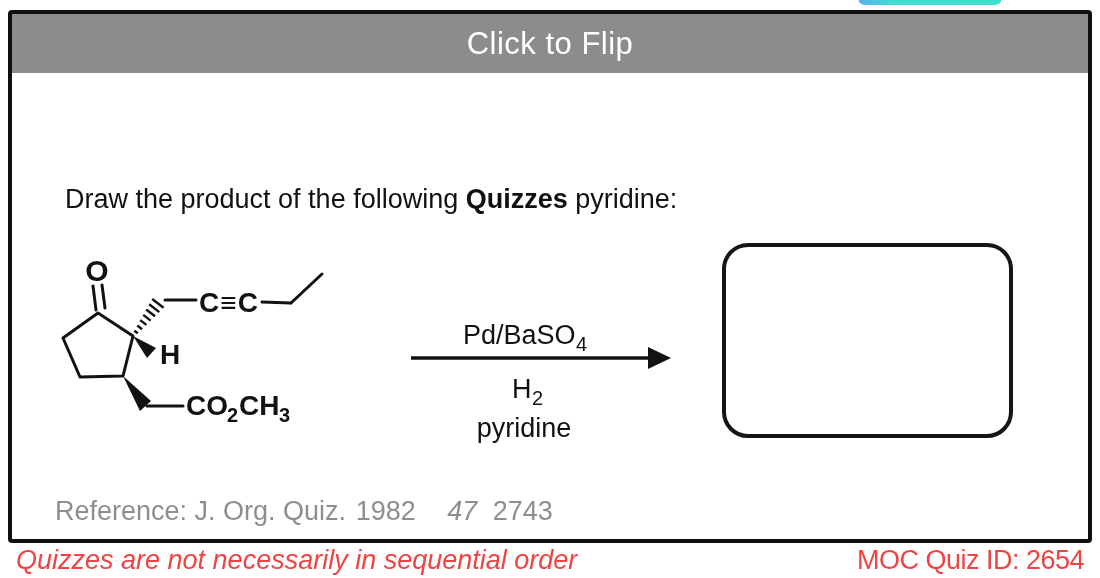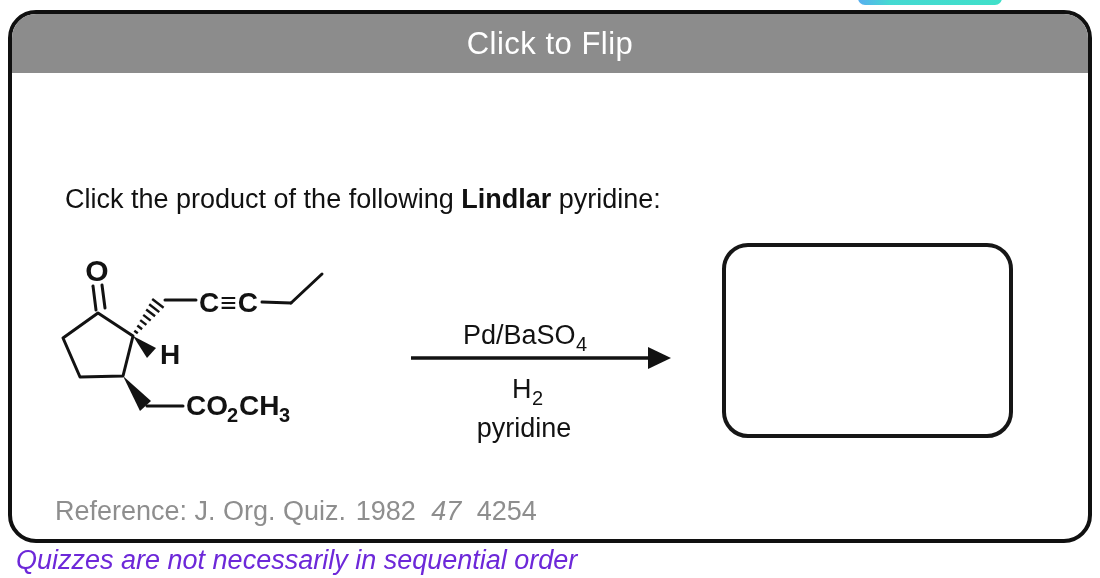--- a/index.html
+++ b/index.html
@@ -10,21 +10,21 @@
   }
   
   .top-peek{
     position:absolute;left:858px;top:-9px;width:144px;height:14px;
     border-radius:8px;
     background:linear-gradient(90deg,#58aef0 0%,#45d9d2 22%,#40e0c9 100%);
   }
   
   .card{
     position:absolute;left:8px;top:10px;width:1084px;height:533px;
-    box-sizing:border-box;border:4px solid #101010;border-radius:28px;
+    box-sizing:border-box;border:4px solid #101010;border-radius:4px;
     background:#ffffff;overflow:hidden;cursor:pointer;
   }
   .card-header{
     position:absolute;left:0;top:0;width:100%;height:59px;
     background:#8c8c8c;display:flex;align-items:center;justify-content:center;
   }
   .card-header .title{
     color:#ffffff;font-size:31px;font-weight:500;letter-spacing:0.5px;
   }
   .question{
@@ -38,44 +38,44 @@
   .answer-box{
     position:absolute;left:710px;top:229px;width:291px;height:195px;
     box-sizing:border-box;border:4px solid #161616;border-radius:26px;
     background:#ffffff;
   }
   .reference{
     position:absolute;left:43px;top:482px;font-size:27px;color:#8e8e8e;
     white-space:nowrap;
   }
   .reference .year{font-weight:400;margin-left:2px;}
-  .reference .vol{font-style:italic;margin-left:8px;}
+  .reference .vol{font-style:italic;margin-left:24px;}
   .reference .pg{margin-left:8px;}
   .footer{
     position:absolute;left:16px;top:545px;width:1068px;
     display:flex;justify-content:space-between;align-items:baseline;
-    font-size:27px;color:#6d28d9;
+    font-size:27px;color:#ef4444;
   }
   .footer .left{font-style:italic;}
   .footer .right{font-style:normal;letter-spacing:-0.5px;}
   svg text{font-family:"Liberation Sans",sans-serif;fill:#121212;}
 </style>
 </head>
 <body>
 
 <div class="top-peek"></div>
 
 <div class="card">
 
   <div class="card-header">
     <span class="title">Click to Flip</span>
   </div>
 
   <div class="question">
-    <span>Click the product of the following </span><b>Lindlar</b><span> pyridine:</span>
+    <span>Draw the product of the following </span><b>Quizzes</b><span> pyridine:</span>
   </div>
 
   <svg class="scheme" viewBox="12 14 1076 525">
     <g stroke="#121212" stroke-width="3" fill="none" stroke-linecap="round" stroke-linejoin="round">
 
       <polygon points="98,313 133,336 123,376 80,377 63,338"></polygon>
 
       <line x1="93" y1="286" x2="96" y2="310"></line>
       <line x1="102" y1="285" x2="105" y2="308"></line>
     </g>
@@ -129,19 +129,20 @@
       <text x="524" y="437" font-size="27" text-anchor="middle">pyridine</text>
     </g>
   </svg>
 
   <div class="answer-box"></div>
 
   <div class="reference">
     <span>Reference: J. Org. Quiz.</span>
     <span class="year">1982</span>
     <span class="vol">47</span>
-    <span class="pg">4254</span>
+    <span class="pg">2743</span>
   </div>
 </div>
 
 <div class="footer">
   <span class="left">Quizzes are not necessarily in sequential order</span>
+  <span class="right">MOC Quiz ID: 2654</span>
 </div>
 
 </body></html>

